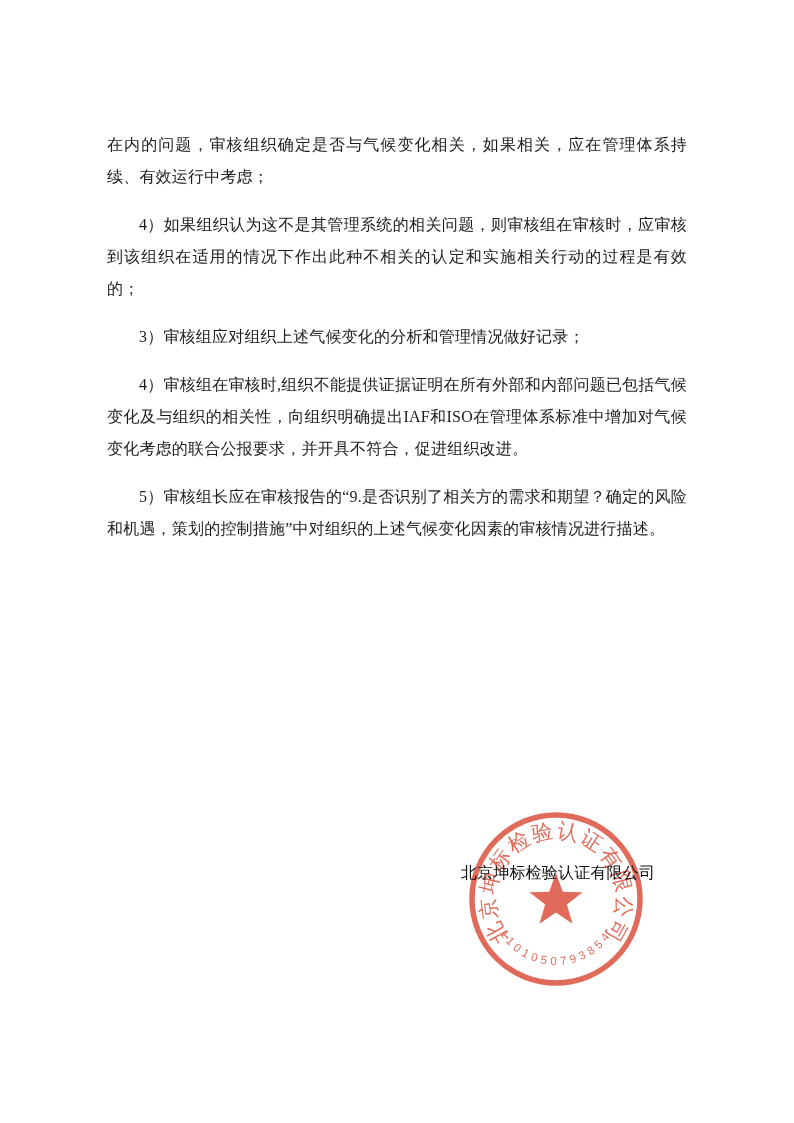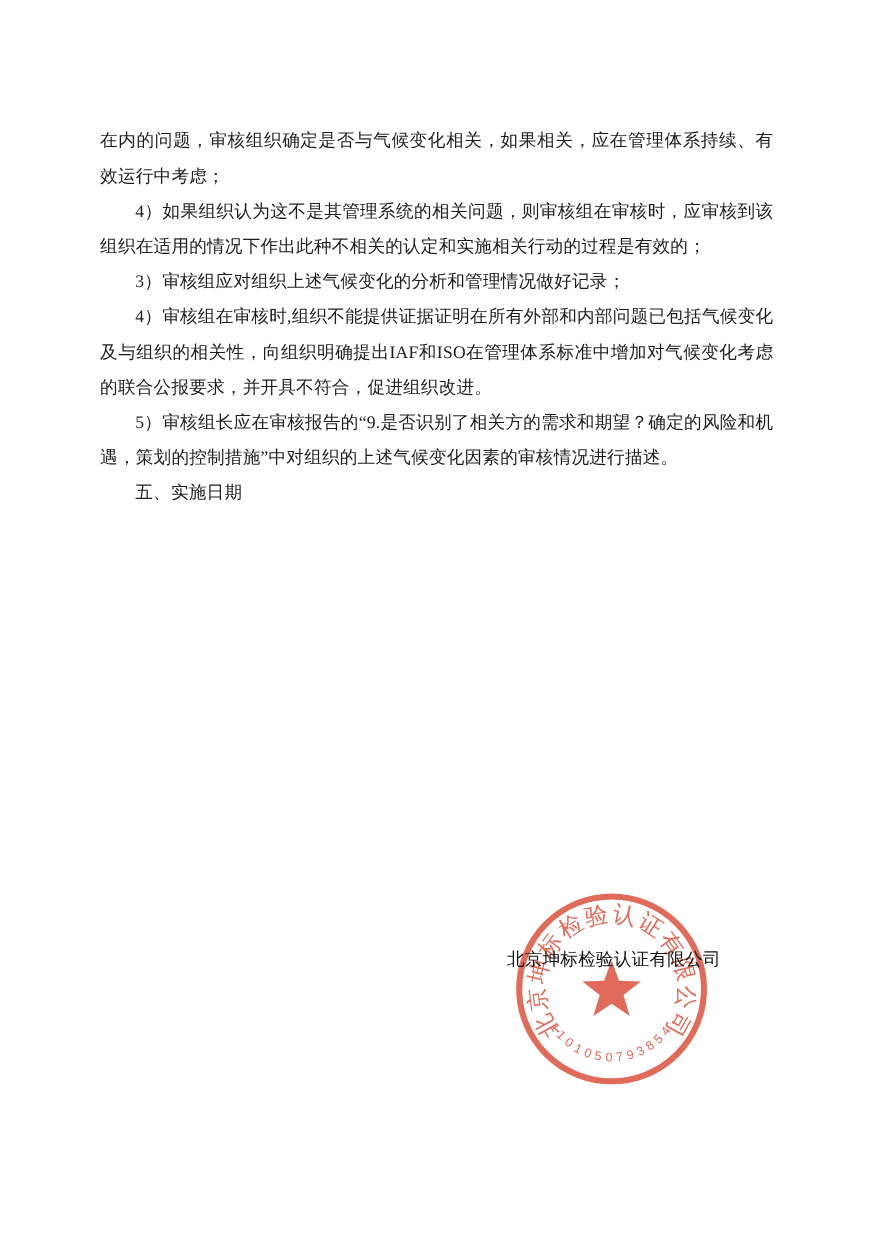--- a/index.html
+++ b/index.html
@@ -14,21 +14,21 @@
   }
   .doc {
     position: absolute;
     top: 113px; left: 91px;
     width: 612px;
     font-size: 16px;
     line-height: 32px;
     letter-spacing: 0.2px;
     text-align: justify;
   }
-  .doc p { margin: 0; padding: 0; }
+  .doc p { margin: 16px; padding: 0; }
   .doc p.indent { text-indent: 2em; }
 
   .stamp {
     position: absolute;
     left: 466px; top: 809px;
     width: 180px; height: 180px;
     opacity: 0.84;
     z-index: 1;
   }
   .stamp svg { display: block; width: 100%; height: 100%; }
@@ -62,21 +62,20 @@
 </style>
 </head>
 <body>
 
 <div class="doc">
   <p>在内的问题，审核组织确定是否与气候变化相关，如果相关，应在管理体系持续、有效运行中考虑；</p>
   <p class="indent">4）如果组织认为这不是其管理系统的相关问题，则审核组在审核时，应审核到该组织在适用的情况下作出此种不相关的认定和实施相关行动的过程是有效的；</p>
   <p class="indent">3）审核组应对组织上述气候变化的分析和管理情况做好记录；</p>
   <p class="indent">4）审核组在审核时,组织不能提供证据证明在所有外部和内部问题已包括气候变化及与组织的相关性，向组织明确提出IAF和ISO在管理体系标准中增加对气候变化考虑的联合公报要求，并开具不符合，促进组织改进。</p>
   <p class="indent">5）审核组长应在审核报告的“9.是否识别了相关方的需求和期望？确定的风险和机遇，策划的控制措施”中对组织的上述气候变化因素的审核情况进行描述。</p>
-  <p class="indent">五、实施日期</p>
 </div>
 
 <div class="stamp">
   <svg viewBox="0 0 180 180" xmlns="http://www.w3.org/2000/svg">
     <defs>
       <path id="ringPath" d="M 43.27 129.22 A 61 61 0 1 1 136.73 129.22"></path>
       <path id="numPath" d="M 30.18 117.89 A 66 66 0 0 0 149.82 117.89"></path>
     </defs>
     <circle class="seal-ring" cx="90" cy="90" r="84"></circle>
     <polygon class="seal-star" points="90,64 96.8,82.7 116.6,83.3 100.9,95.6 106.5,114.7 90,103.5 73.5,114.7 79.1,95.6 63.4,83.3 83.2,82.7"></polygon>

